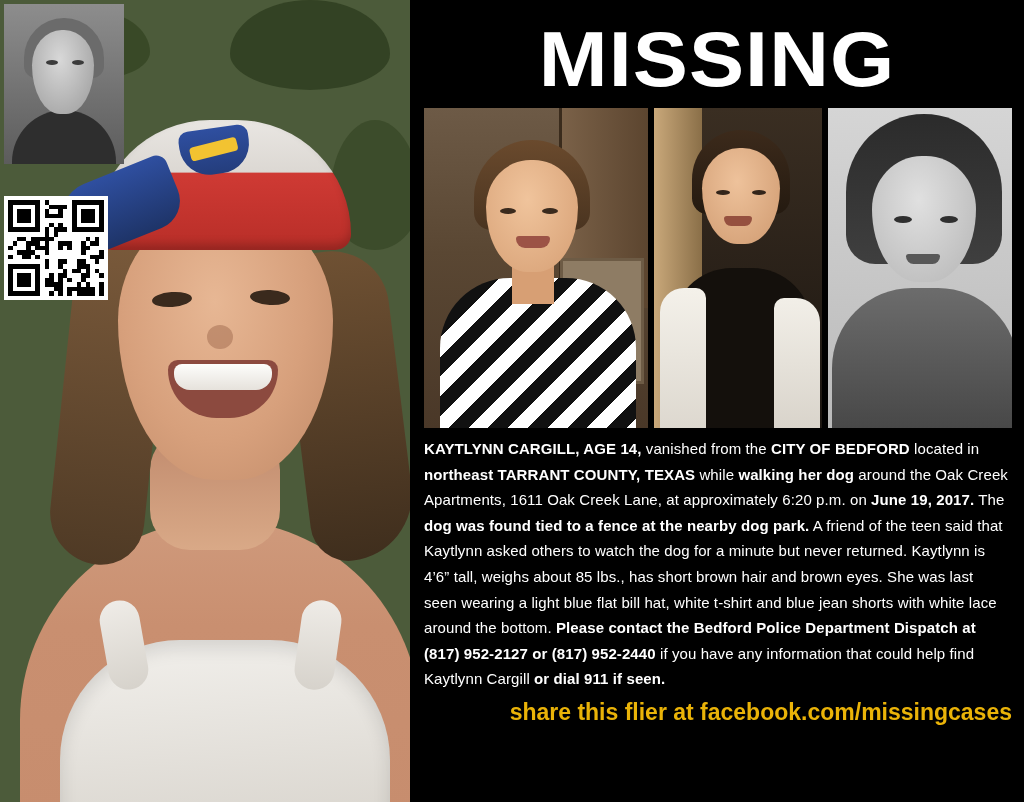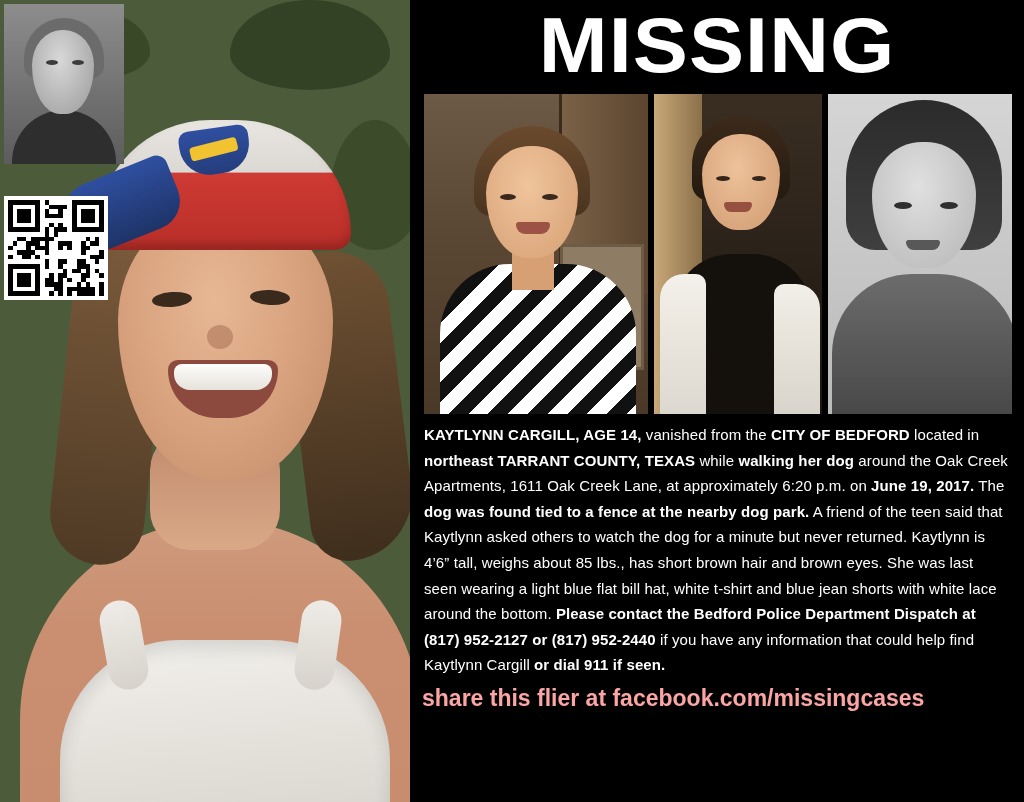--- a/index.html
+++ b/index.html
@@ -225,21 +225,21 @@
     grid-template-rows: repeat(21, 1fr);
   }
   .qr .grid i { background: #fff; }
   .qr .grid i.on { background: #000; }
 
   
   .right-panel {
     position: relative;
     flex: 1 1 auto;
     background: #000;
-    padding: 2px 12px 0 12px;
+    padding: 16px 12px 0 12px;
     box-sizing: border-box;
     color: #fff;
   }
   .missing-title {
     font-family: "Liberation Sans", sans-serif;
     font-weight: bold;
     font-size: 78px;
     line-height: 82px;
     letter-spacing: 1px;
     text-align: center;
@@ -384,22 +384,22 @@
     padding: 2px 2px 0 2px;
     text-align: left;
     letter-spacing: .1px;
   }
   .copy b { font-weight: bold; }
   .share {
     font-family: "Liberation Sans", sans-serif;
     font-weight: bold;
     font-size: 23px;
     line-height: 28px;
-    text-align: left;
-    color: #fca5a5;
+    text-align: right;
+    color: #eab308;
     padding-top: 6px;
   }
 </style>
 </head>
 <body>
 
 <div class="flier">
 
   <div class="left-panel">
     <div class="photo-bg"></div>

